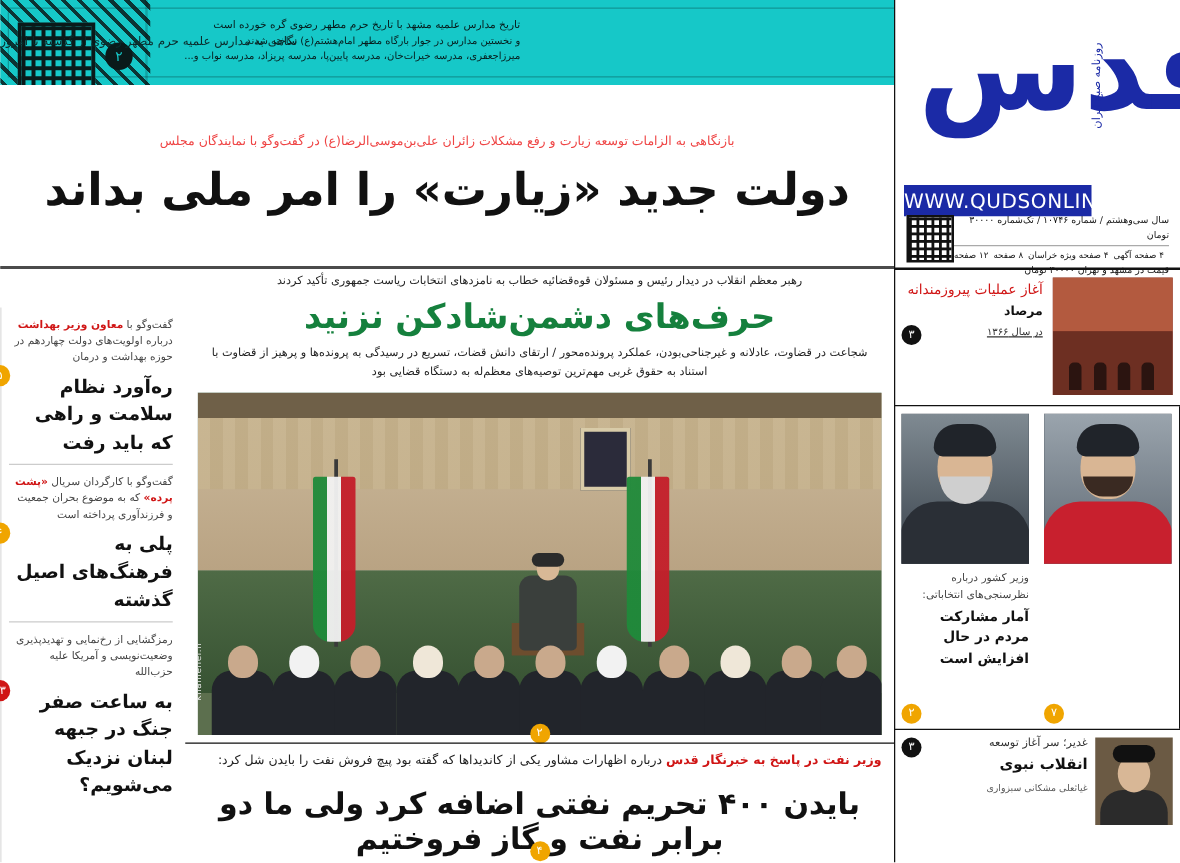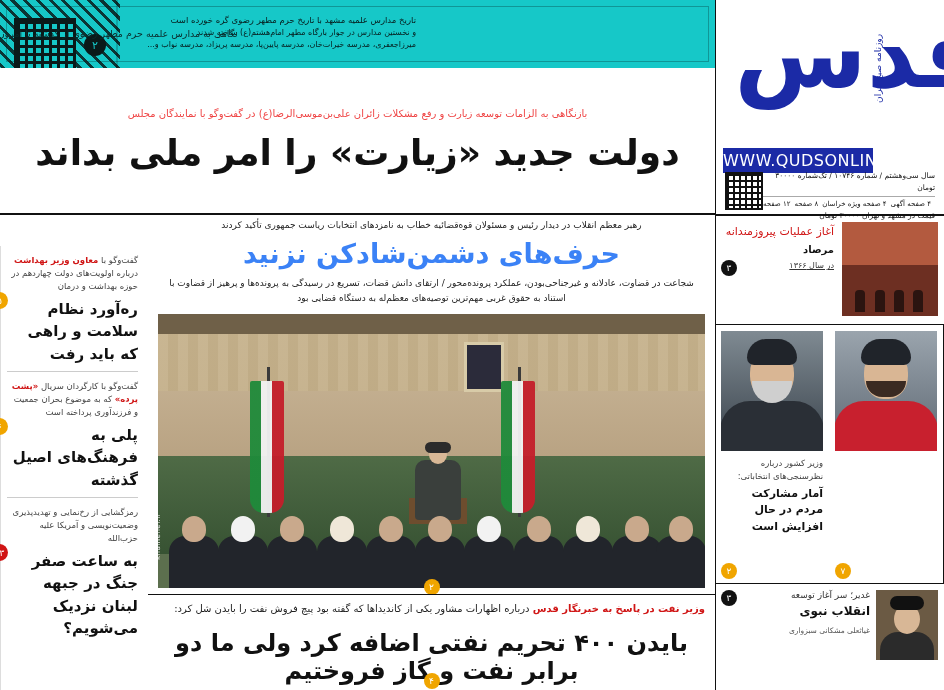--- a/index.html
+++ b/index.html
@@ -1,20 +1,20 @@
 <!DOCTYPE html>
 <html lang="fa" dir="rtl"><head>
 <meta charset="utf-8">
 <style>
   html,body{margin:0;padding:0;background:#ffffff;}
   body{width:944px;height:690px;overflow:hidden;font-family:"DejaVu Sans","Liberation Sans",sans-serif;color:#111;}
   .page{position:relative;width:944px;height:690px;background:#fff;}
 
   
-  .topband{position:absolute;left:0;top:0;width:715px;height:68px;background:#16c8c8;overflow:hidden;}
+  .topband{position:absolute;left:0;top:0;width:715px;height:68px;background:#16c8c8;overflow:hidden;padding-left:17px;}
   .topband .innerline{position:absolute;left:6px;top:6px;right:6px;bottom:6px;border:1px solid rgba(0,0,0,.25);}
   .topband-content{position:absolute;left:0;top:0;right:0;bottom:0;display:flex;flex-direction:row-reverse;align-items:center;}
   .band-right{flex:0 0 300px;display:flex;flex-direction:column;align-items:flex-end;justify-content:center;padding-right:14px;box-sizing:border-box;}
   .band-kicker{font-size:9.5px;color:#0b2b2b;text-align:right;line-height:1.45;}
   .band-title{font-size:21px;font-weight:bold;color:#0a1a1a;text-align:right;margin-top:4px;white-space:nowrap;}
   .band-qr{position:absolute;left:14px;top:18px;width:56px;height:56px;background:
      linear-gradient(90deg,#0a1a1a 3px,transparent 3px) 0 0/8px 8px,
      linear-gradient(#0a1a1a 3px,transparent 3px) 0 0/8px 8px,#16c8c8;
      border:3px solid #0a1a1a;}
   .band-num{position:absolute;left:84px;top:34px;width:22px;height:22px;border-radius:50%;background:#0a1a1a;color:#16c8c8;font-size:11px;display:flex;align-items:center;justify-content:center;}
@@ -46,21 +46,21 @@
   .lc-item{position:relative;padding-bottom:6px;margin-bottom:8px;border-bottom:1px solid #ccc;}
   .lc-kicker{font-size:8.5px;line-height:1.55;color:#444;text-align:right;}
   .lc-kicker b{color:#d01515;}
   .lc-title{font-size:15px;font-weight:bold;line-height:1.5;text-align:right;color:#111;margin-top:4px;}
   .lc-badge{position:absolute;left:-16px;top:38px;width:17px;height:17px;border-radius:50%;background:#f0a500;color:#fff;font-size:9px;display:flex;align-items:center;justify-content:center;}
   .lc-badge.red{background:#d01515;}
 
   
   .center{position:absolute;left:148px;top:214px;width:567px;height:380px;}
   .c-kicker{position:absolute;right:10px;left:10px;top:6px;text-align:center;font-size:9px;color:#222;direction:rtl;}
-  .c-title{position:absolute;right:10px;left:10px;top:24px;text-align:center;font-size:27px;font-weight:bold;color:#3b82f6;direction:rtl;}
+  .c-title{position:absolute;right:10px;left:10px;top:24px;text-align:center;font-size:27px;font-weight:bold;color:#15803d;direction:rtl;}
   .c-lede{position:absolute;right:14px;left:14px;top:62px;text-align:center;font-size:9px;line-height:1.7;color:#222;direction:rtl;}
   .photo{position:absolute;left:10px;right:10px;top:100px;bottom:6px;overflow:hidden;background:#8a9a86;}
   .ph-wall{position:absolute;left:0;top:0;right:0;height:52%;background:linear-gradient(#cdbb9d,#b9a383);}
   .ph-wall-panel{position:absolute;left:0;top:0;right:0;height:14%;background:#6f6048;}
   .ph-curtain{position:absolute;left:0;top:14%;width:100%;height:40%;background:repeating-linear-gradient(90deg,#c8b590 0 10px,#bfab84 10px 20px);opacity:.8;}
   .ph-frame{position:absolute;left:56%;top:20%;width:34px;height:44px;background:#2b2b3a;border:3px solid #d8cba8;}
   .ph-floor{position:absolute;left:0;top:52%;right:0;bottom:0;background:linear-gradient(#4f6b46,#2f4a2c);}
   .ph-carpet{position:absolute;left:0;top:74%;right:0;bottom:0;background:#5c6f4e;}
   .flag{position:absolute;bottom:26%;width:42px;height:140px;}
   .flag .pole{position:absolute;left:50%;top:-10px;width:3px;height:150px;background:#3a3a3a;}

